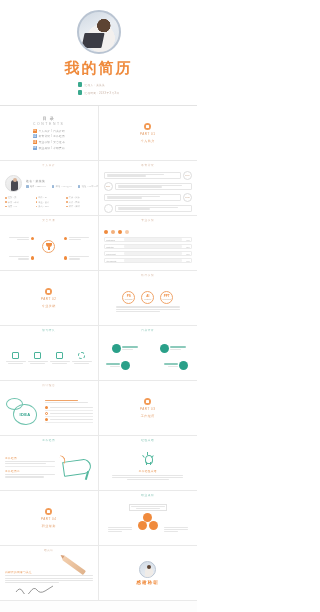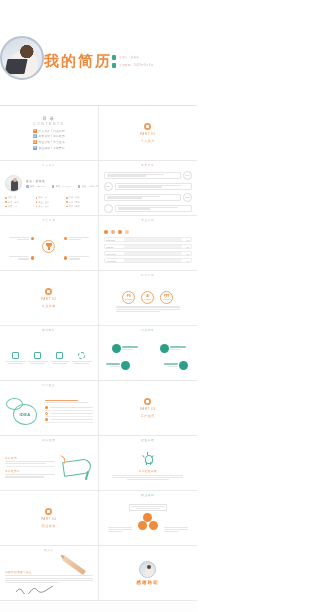--- a/index.html
+++ b/index.html
@@ -5,21 +5,21 @@
   html,body{margin:0;padding:0;background:#ffffff;}
   body{
     width:197px;height:612px;overflow:hidden;
     font-family:"Liberation Sans","DejaVu Sans",sans-serif;
     color:#6b6b6b;
   }
   .page{width:197px;height:612px;position:relative;background:#fdfdfd;}
 
   
   .cover{height:105px;background:#ffffff;position:relative;
-         display:flex;align-items:center;
+         display:flex;flex-direction:column;align-items:center;
          justify-content:flex-start;padding-top:10px;box-sizing:border-box;}
   .cover-photo{
     width:44px;height:44px;border-radius:50%;
     border:2px solid #b9c4d2;
     background:
       radial-gradient(circle at 62% 34%, #5d4433 0 18%, transparent 19%),
       radial-gradient(circle at 55% 66%, #f3f0ee 0 40%, transparent 41%),
       linear-gradient(155deg,#cfd8e2 0%,#e9edf2 45%,#dfe5ec 100%);
     position:relative;overflow:hidden;box-sizing:border-box;
   }

